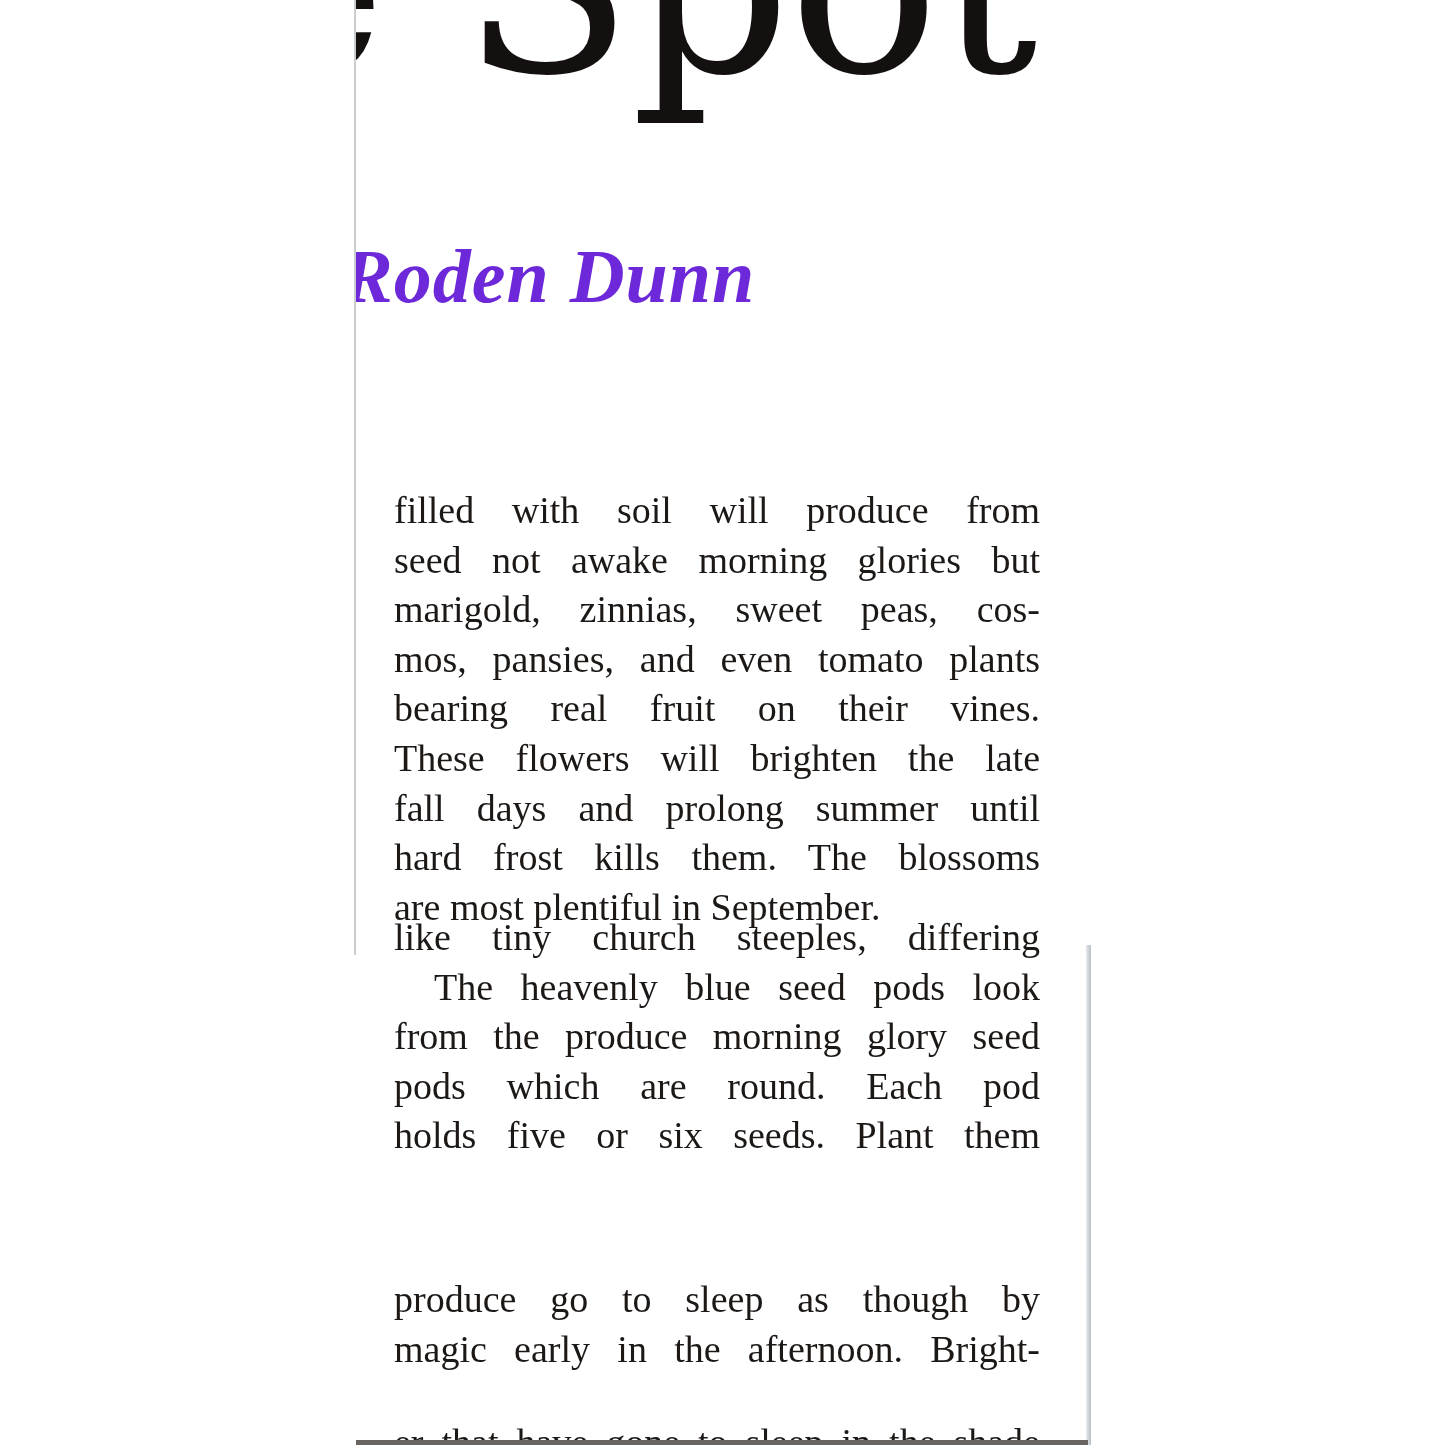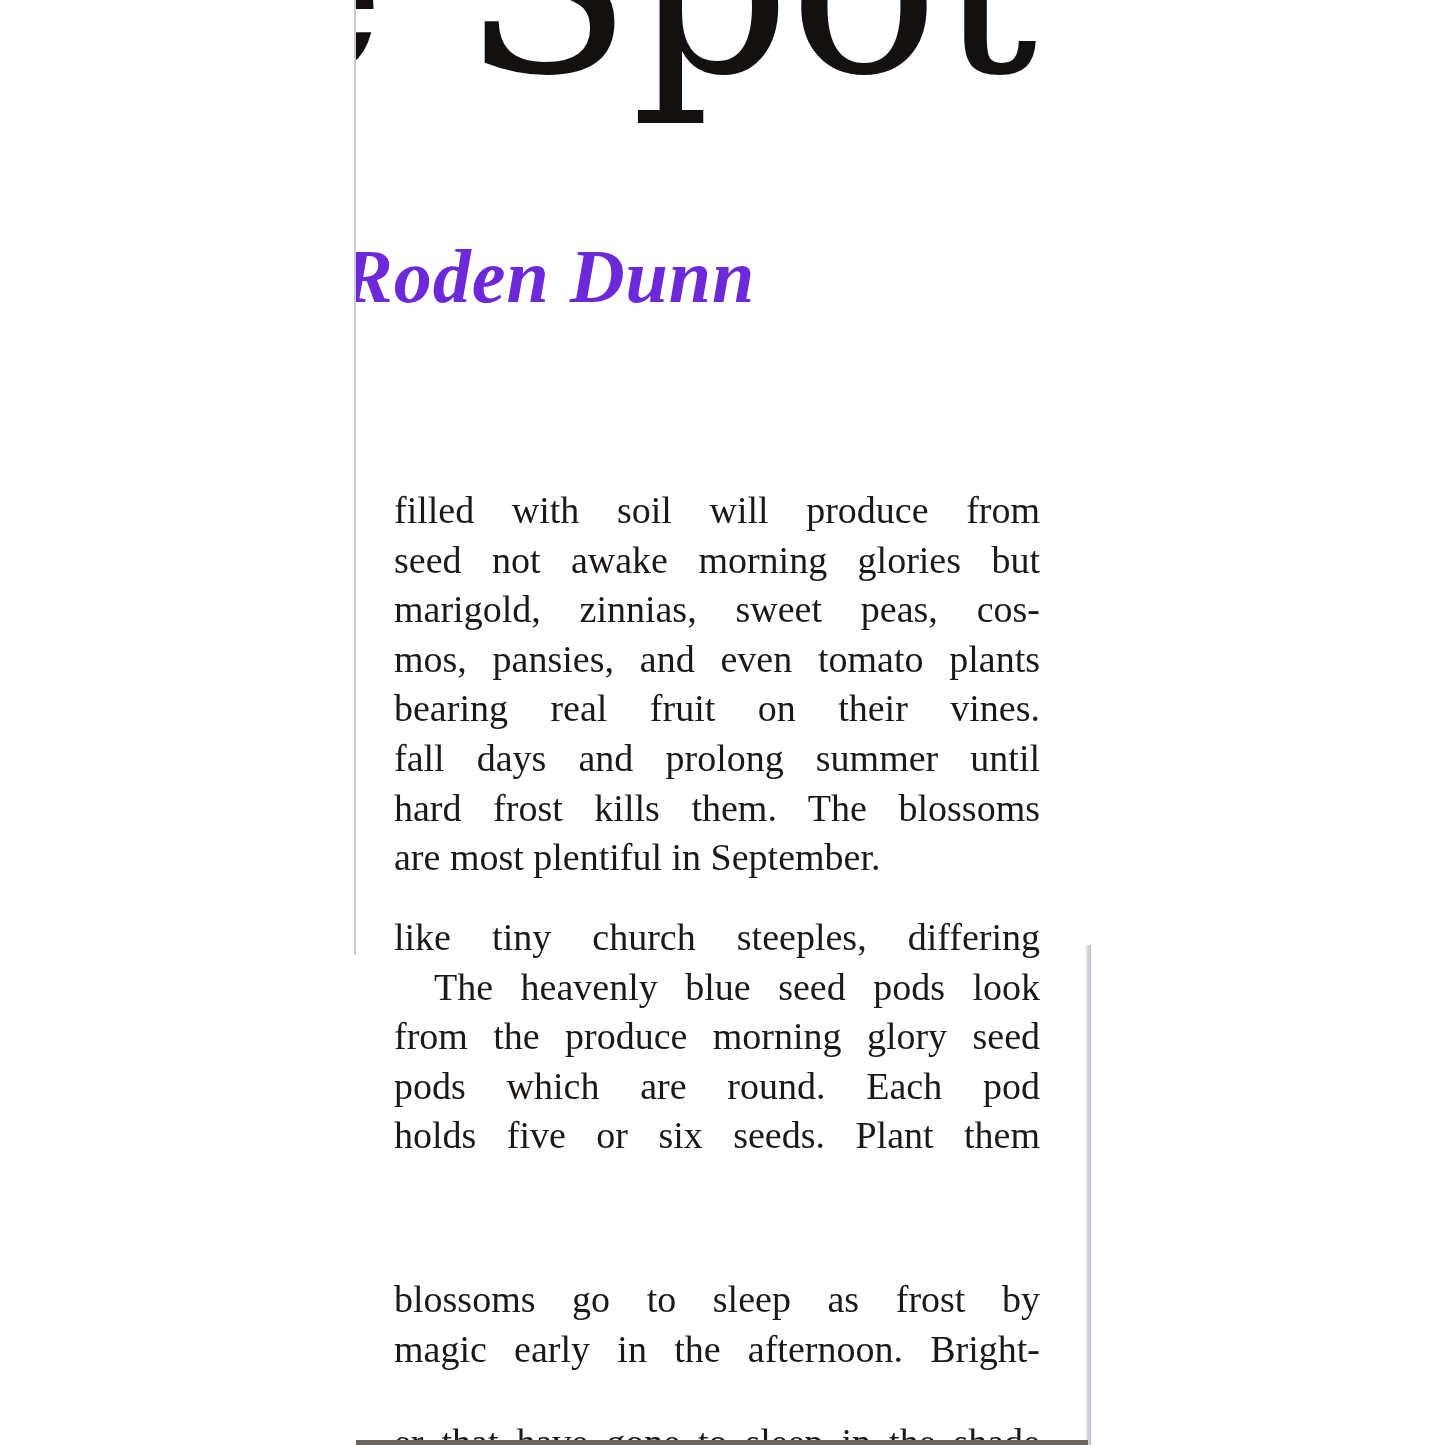--- a/index.html
+++ b/index.html
@@ -137,35 +137,36 @@
   <div class="byline">
     <span class="byline-text">Roden Dunn</span>
   </div>
 
   <div class="body-text para1">
     <span class="line">filled with soil will produce from</span>
     <span class="line">seed not awake morning glories but</span>
     <span class="line">marigold, zinnias, sweet peas, cos-</span>
     <span class="line">mos, pansies, and even tomato plants</span>
     <span class="line">bearing real fruit on their vines.</span>
+    <span class="line">These flowers will brighten the late</span>
     <span class="line">fall days and prolong summer until</span>
     <span class="line">hard frost kills them. The blossoms</span>
     <span class="line last">are most plentiful in September.</span>
   </div>
 
   <div class="body-text para2">
     <span class="line">like tiny church steeples, differing</span>
     <span class="line indent">The heavenly blue seed pods look</span>
     <span class="line">from the produce morning glory seed</span>
     <span class="line">pods which are round. Each pod</span>
     <span class="line">holds five or six seeds. Plant them</span>
   </div>
 
   <div class="body-text para3">
-    <span class="line">blossoms go to sleep as frost by</span>
+    <span class="line">produce go to sleep as though by</span>
     <span class="line">magic early in the afternoon. Bright-</span>
   </div>
 
   <div class="clipped">
     <span class="line">er that have gone to sleep in the shade</span>
   </div>
 
   <div class="bottom-strip"></div>
 </div>
 

